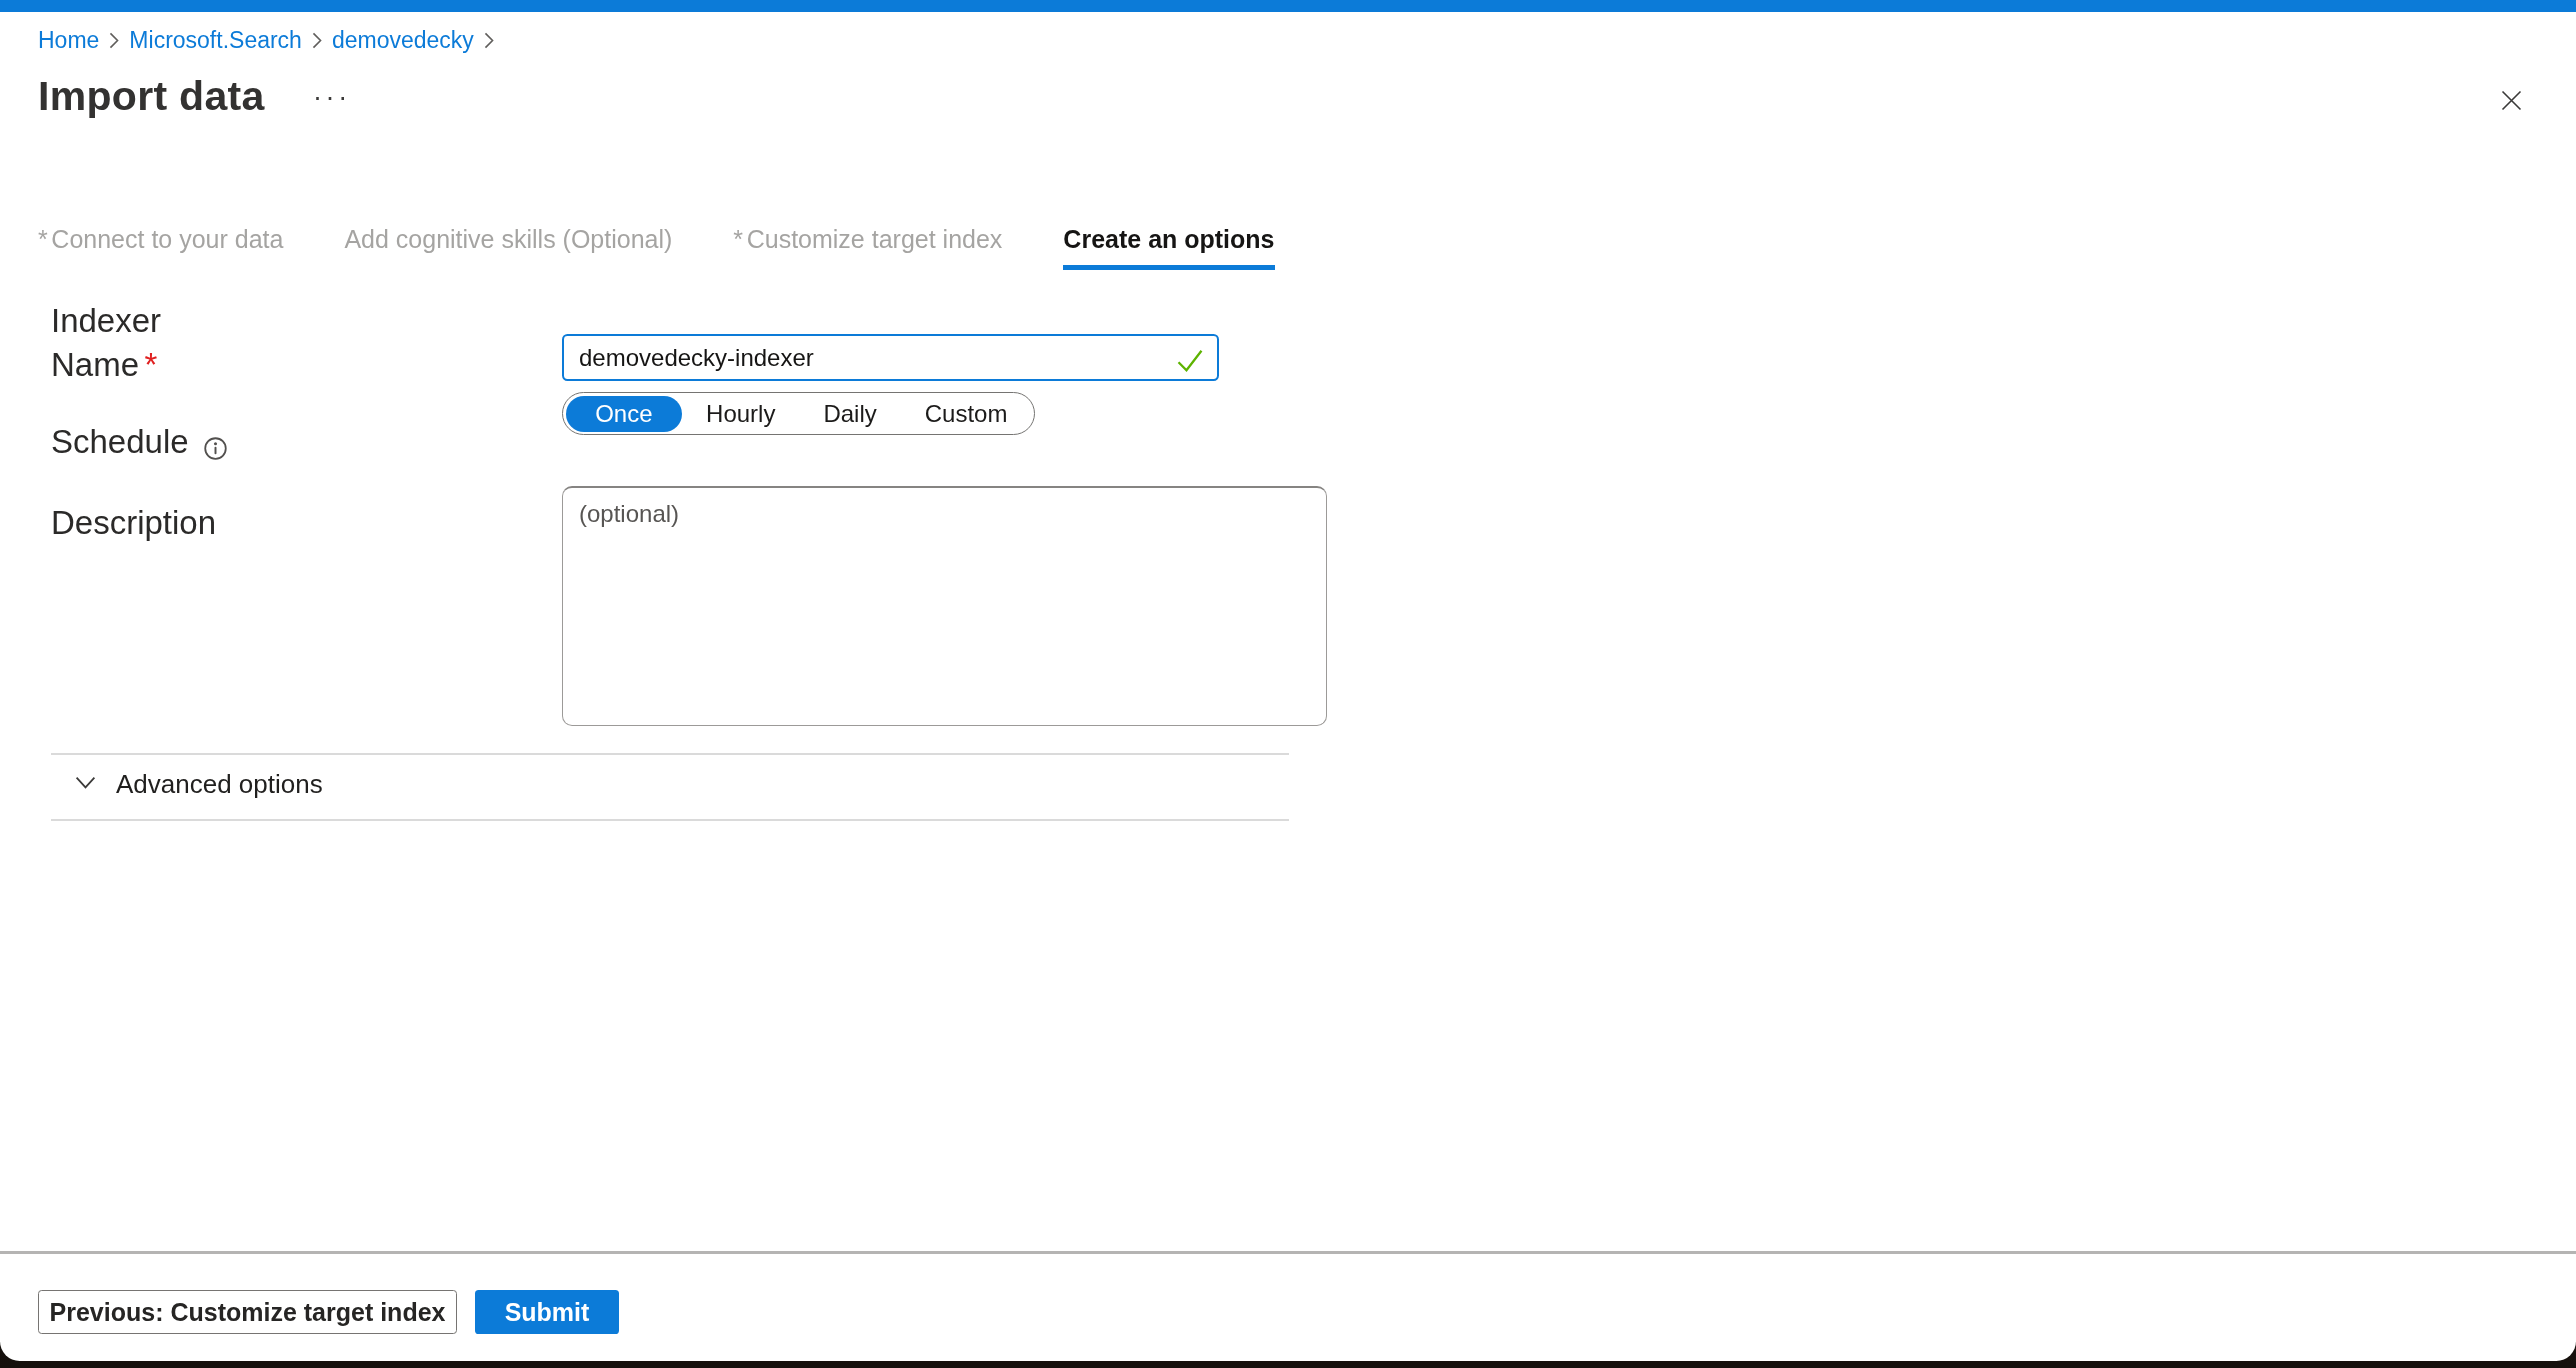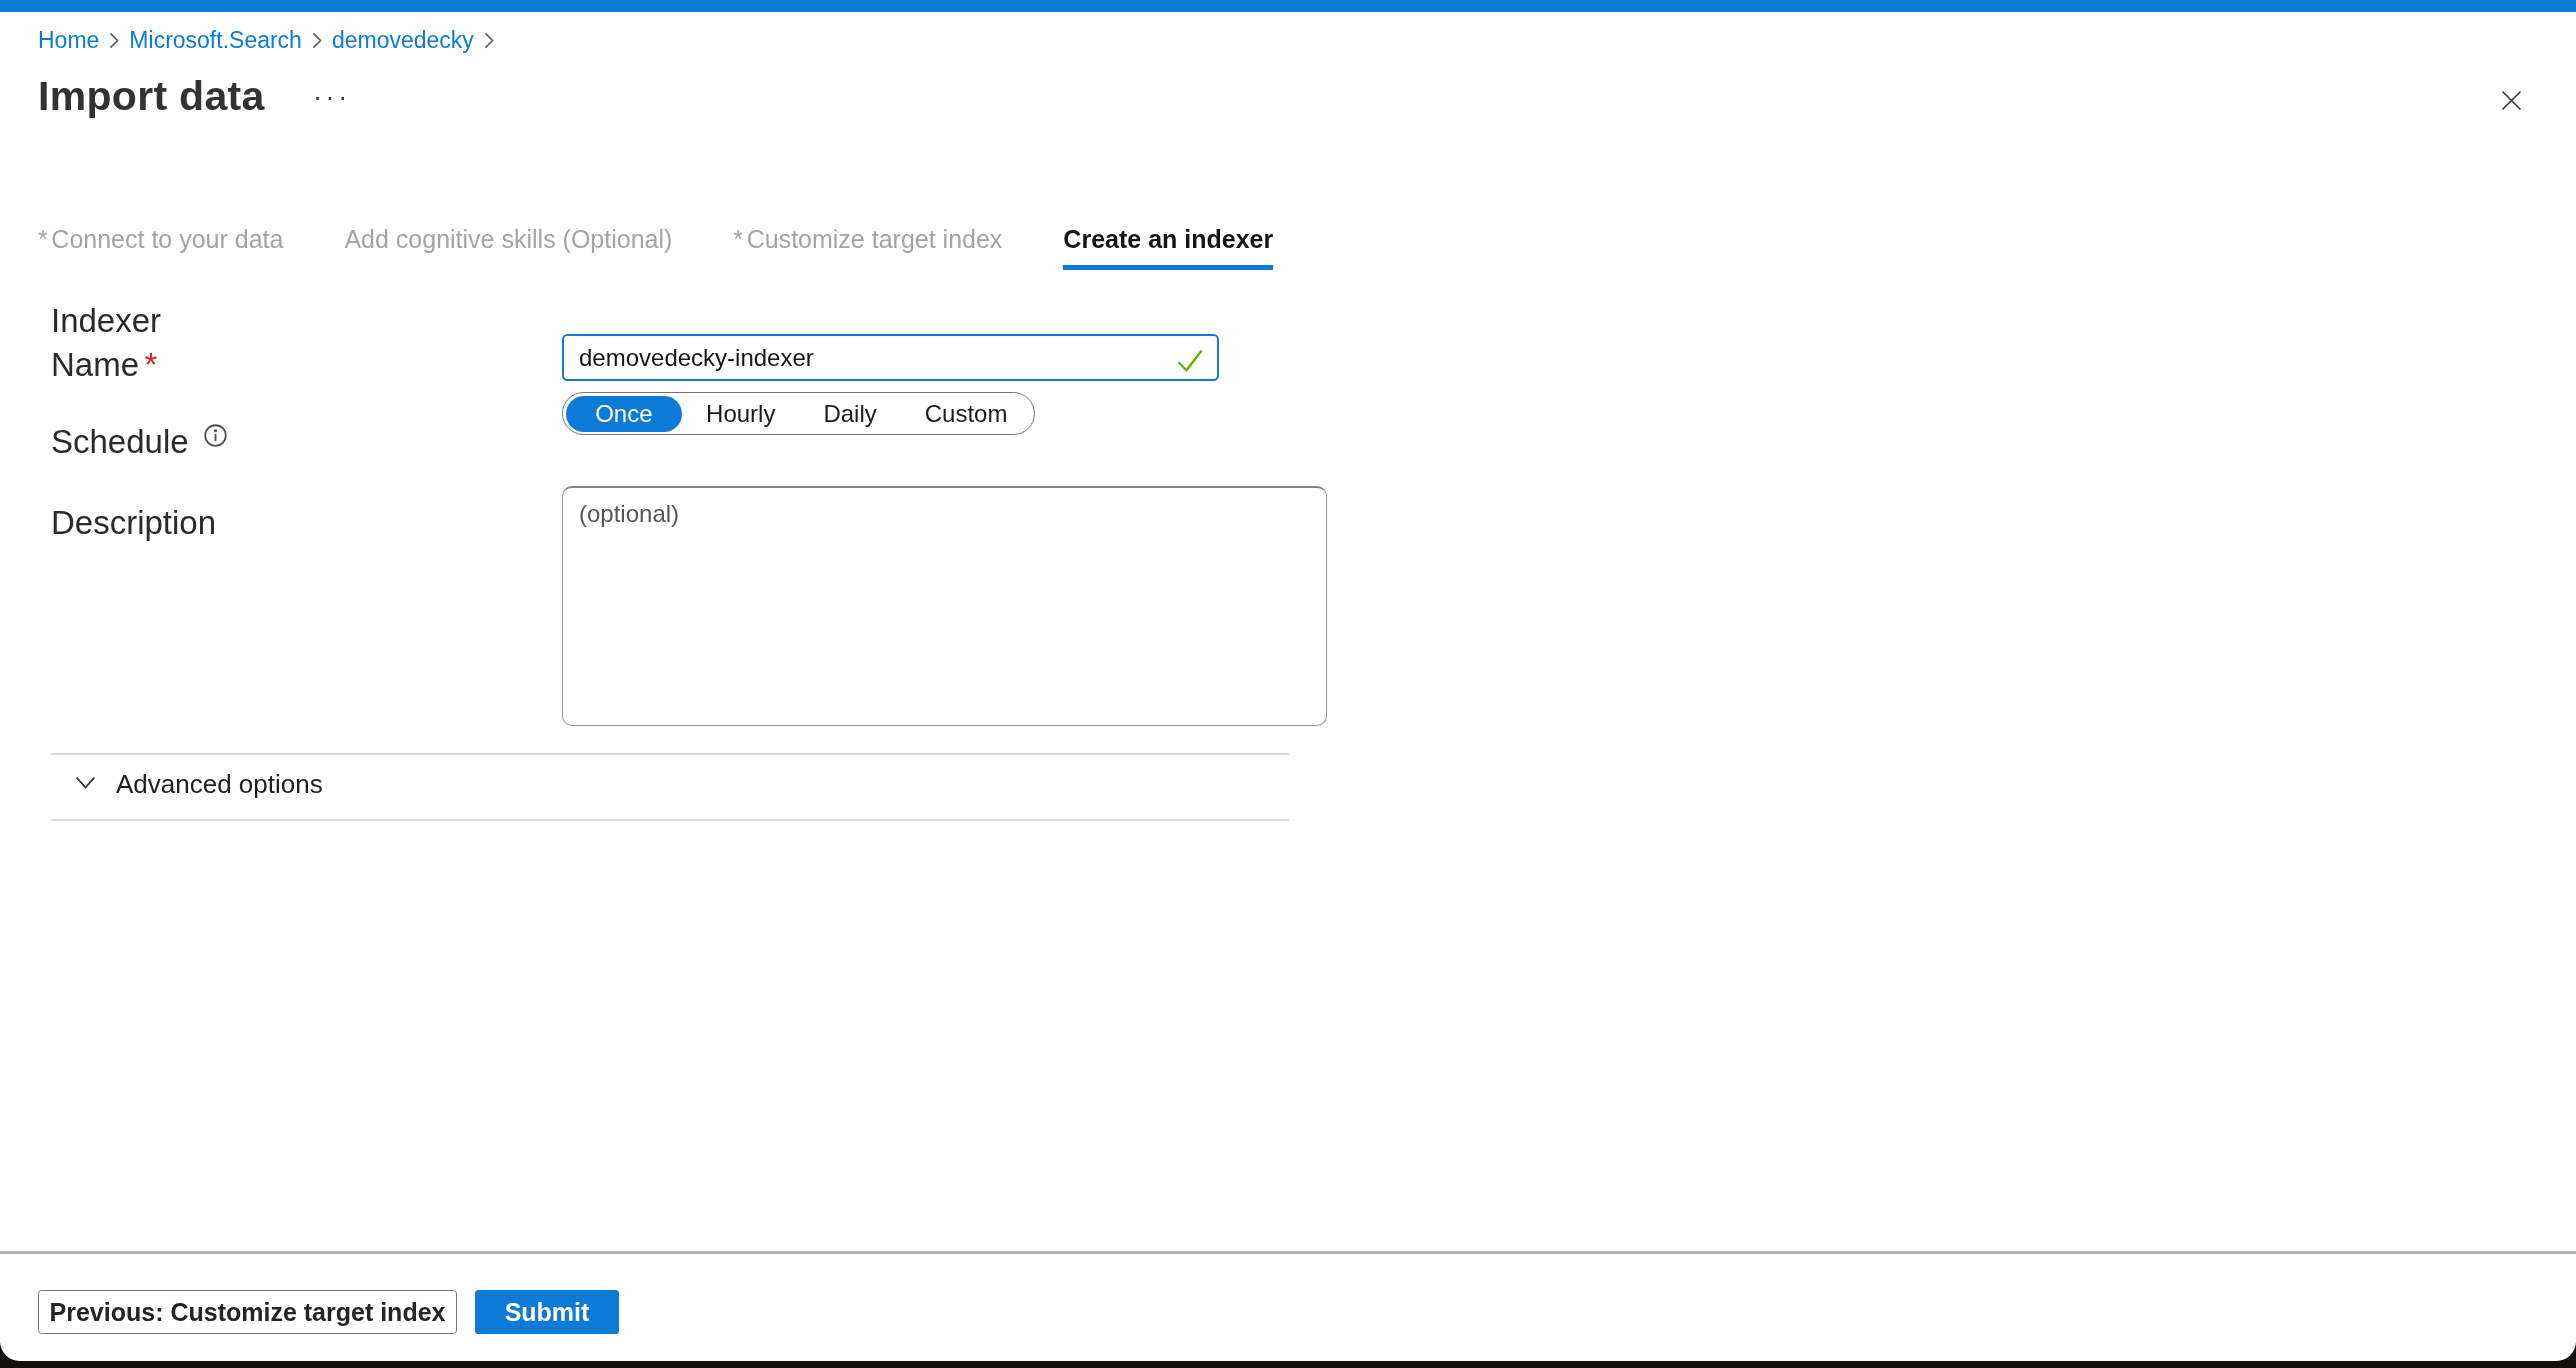--- a/index.html
+++ b/index.html
@@ -42,21 +42,21 @@
     position:absolute; left:38px; top:225px;
     display:flex; gap:61px; font-size:25px; color:#a5a4a2;
   }
   .tab { padding-bottom:10.7px; cursor:pointer; white-space:nowrap; }
   .tab .star { margin-right:3.6px; }
   .tab.active { color:#161514; font-weight:700; border-bottom:5.4px solid #0c7bd8; }
   
   .form-label { position:absolute; left:51px; font-size:33px; color:#2b2a29; }
   .lbl-indexer { top:302px; }
   .lbl-name { top:346px; }
-  .lbl-schedule { top:423px; display:flex; align-items:flex-start; gap:14.3px; }
+  .lbl-schedule { top:423px; display:flex; align-items:flex-end; gap:14.3px; }
   .lbl-description { top:504px; }
   .req { color:#e02020; margin-left:5.4px; }
   .name-input {
     position:absolute; left:562px; top:334px; width:657px; height:47px;
     border:2.7px solid #0c7bd8; border-radius:5.4px; outline:none;
     padding:0 47px 0 15px; font-size:24px; color:#161514;
     font-family:inherit; background:#fff;
   }
   .check-icon { position:absolute; left:1175px; top:347px; }
   .info-icon { display:inline-flex; cursor:pointer; }
@@ -144,21 +144,21 @@
     <div class="tab">
       <span class="star">*</span><span>Connect to your data</span>
     </div>
     <div class="tab">
       <span>Add cognitive skills (Optional)</span>
     </div>
     <div class="tab">
       <span class="star">*</span><span>Customize target index</span>
     </div>
     <div class="tab active">
-      <span>Create an indexer</span>
+      <span>Create an options</span>
     </div>
   </div>
 
   <div class="form-label lbl-indexer">Indexer</div>
 
   <div class="form-label lbl-name">
     <span>Name</span><span class="req">*</span>
   </div>
   <input class="name-input" type="text" value="demovedecky-indexer" style="">
   <span class="check-icon">

